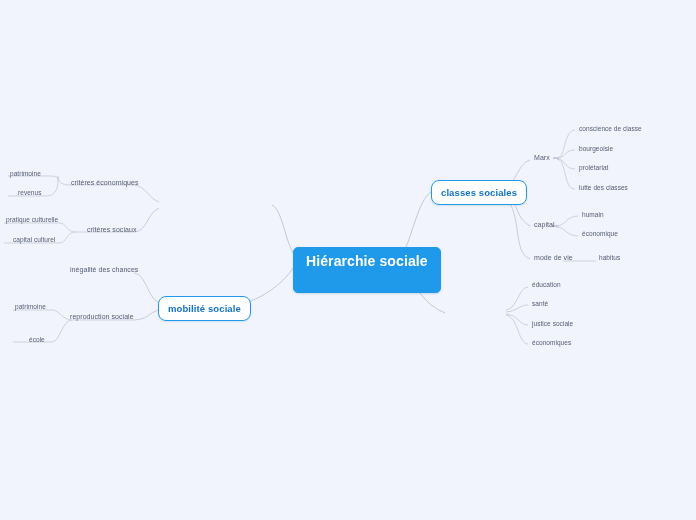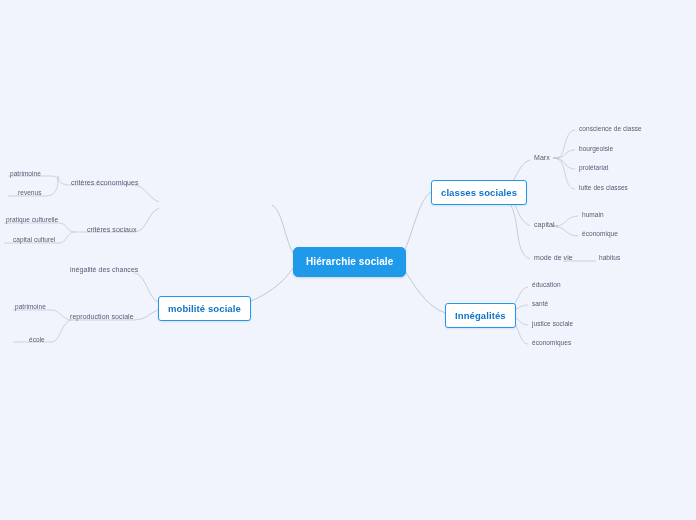--- a/index.html
+++ b/index.html
@@ -33,31 +33,31 @@
     box-sizing: border-box;
     white-space: nowrap;
   }
   
   .node-root {
     background: #1f9aea;
     border: 1px solid #1f9aea;
     border-radius: 5px;
     color: #ffffff;
     font-weight: bold;
-    font-size: 10px;
+    font-size: 14px;
     letter-spacing: 0.1px;
-    padding: 7px 12px 8px 12px;
+    padding: 7px 12px 24px 12px;
     line-height: 13px;
     box-shadow: 0 1px 2px rgba(30,80,160,0.18);
   }
   
   .node-l1 {
     background: #ffffff;
     border: 1.6px solid #1f9aea;
-    border-radius: 3px;
+    border-radius: 8px;
     color: #1273c8;
     font-weight: bold;
     font-size: 9.5px;
     letter-spacing: 0.1px;
     padding: 6px 9px 6px 9px;
     line-height: 11px;
     box-shadow: 0 1px 2px rgba(40,90,170,0.13);
   }
   
   .node-txt {
@@ -163,23 +163,20 @@
     <span>économique</span>
   </div>
 
   <div class="node node-txt lvl2" style="left:532px; top:252px;">
     <span>mode de vie</span>
   </div>
   <div class="node node-txt" style="left:597px; top:252px;">
     <span>habitus</span>
   </div>
 
-  <div class="node node-l1" style="left:445px; top:303px;">
-    <span>Innégalités</span>
-  </div>
   <div class="node node-txt" style="left:530px; top:279px;">
     <span>éducation</span>
   </div>
   <div class="node node-txt" style="left:530px; top:298px;">
     <span>santé</span>
   </div>
   <div class="node node-txt" style="left:530px; top:318px;">
     <span>justice sociale</span>
   </div>
   <div class="node node-txt" style="left:530px; top:337px;">

